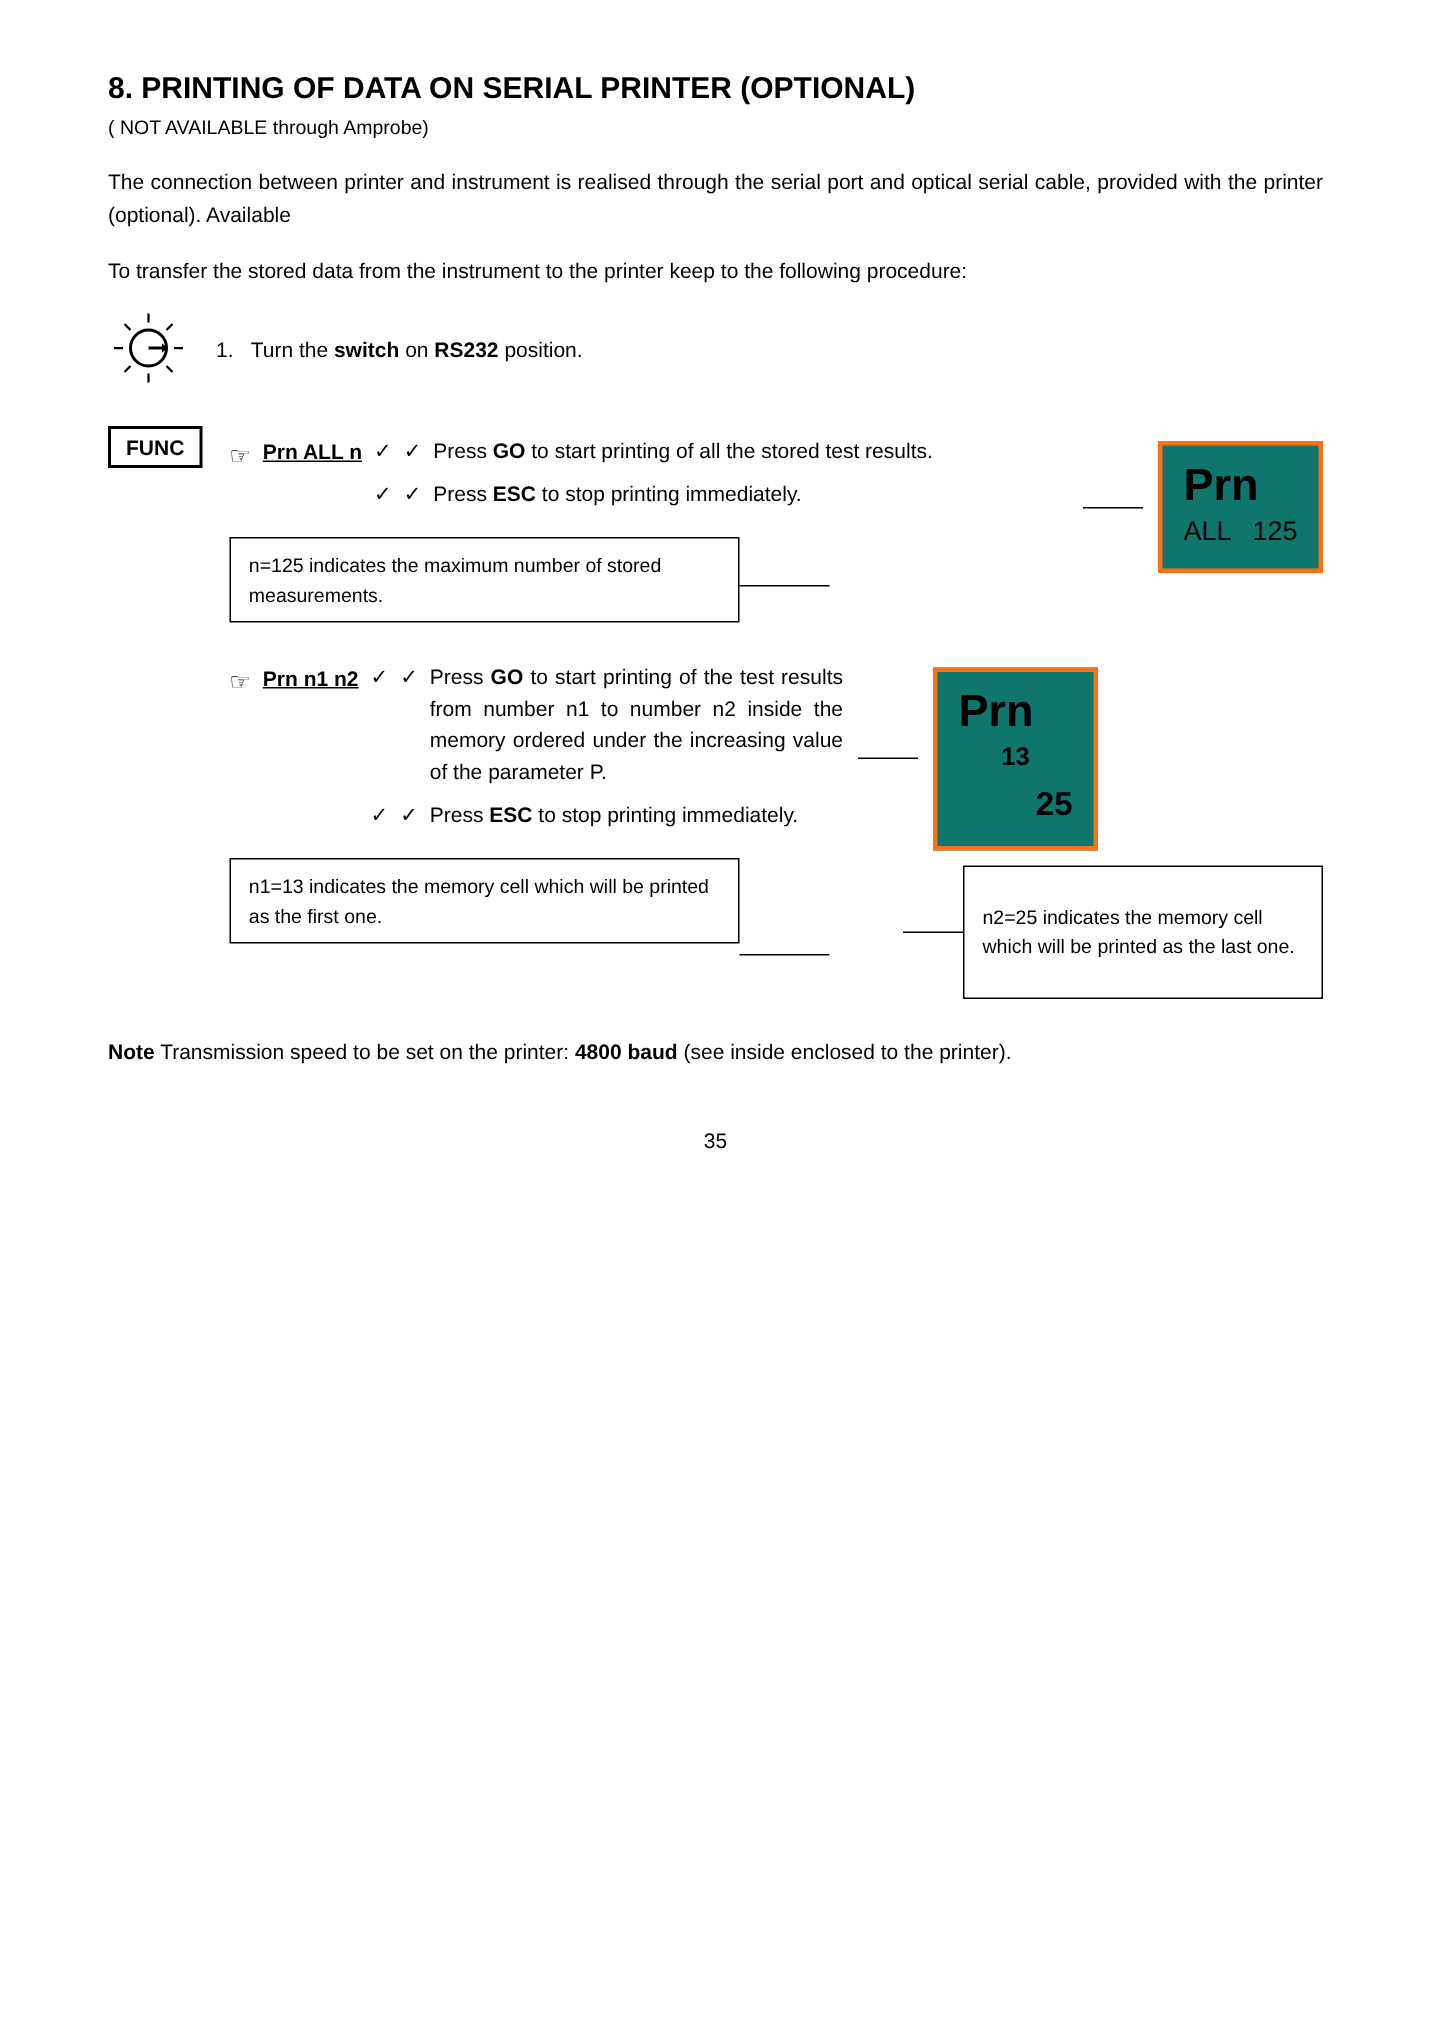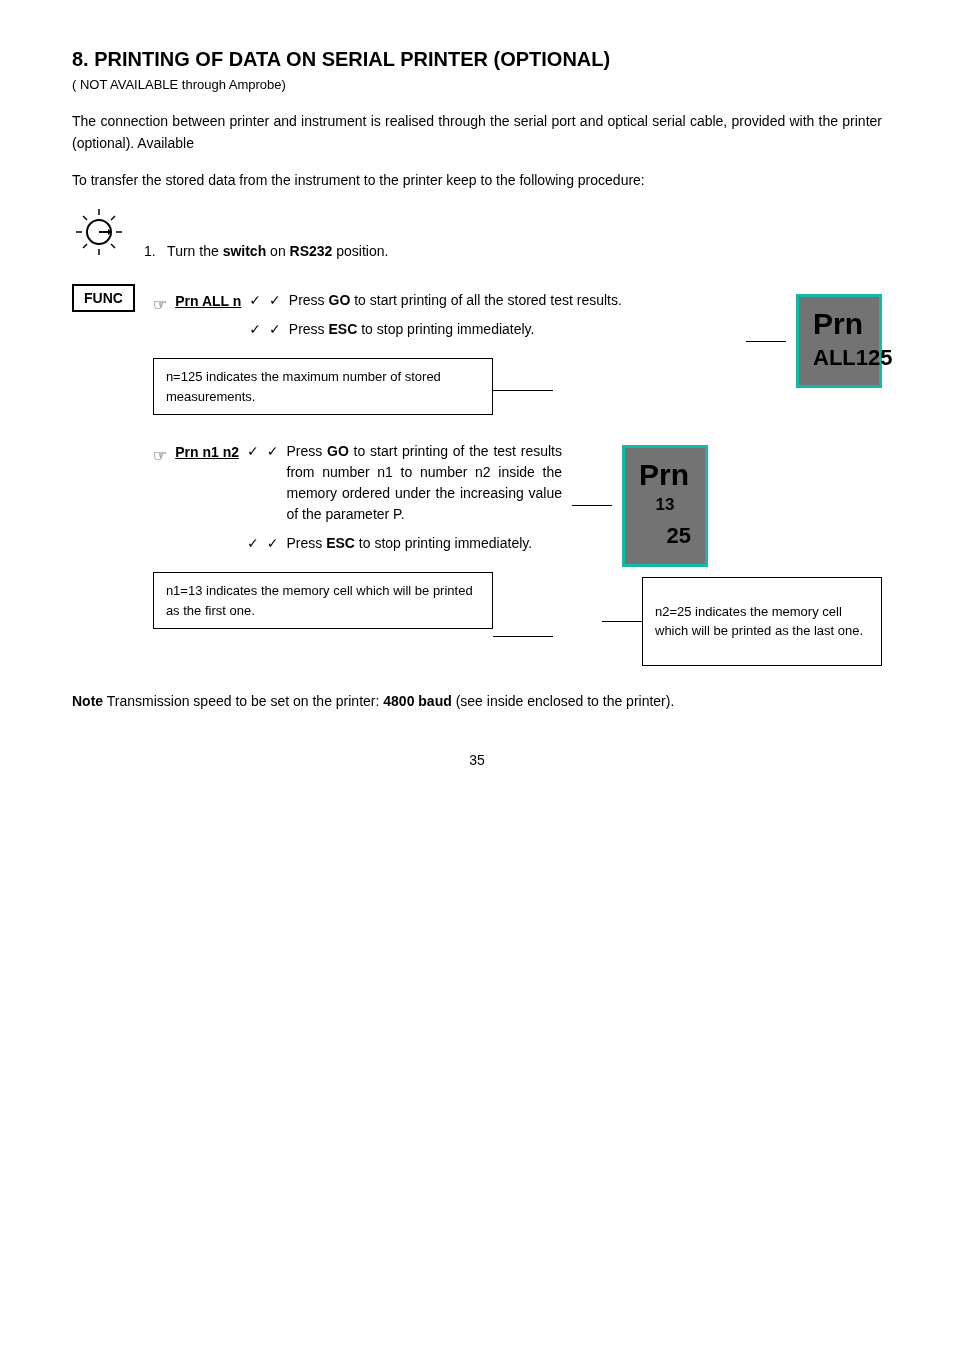--- a/index.html
+++ b/index.html
@@ -21,21 +21,21 @@
       font-size: 13px;
       margin-bottom: 18px;
     }
     .intro-para {
       text-align: justify;
       margin-bottom: 14px;
       line-height: 1.6;
     }
     .step-block {
       display: flex;
-      align-items: flex-end;
+      align-items: center;
       margin-bottom: 18px;
     }
     .step-icon {
       flex-shrink: 0;
       margin-right: 18px;
     }
     .sun-icon {
       width: 54px;
       height: 54px;
     }
@@ -79,36 +79,36 @@
       margin-bottom: 8px;
       text-align: justify;
       line-height: 1.5;
     }
     .check-list li::before {
       content: "✓";
       margin-right: 8px;
       flex-shrink: 0;
     }
     .screen-box {
-      background: #737373;
-      border: 3px solid #14b8a6;
+      background: #0f766e;
+      border: 3px solid #f97316;
       padding: 10px 14px;
       margin-left: 10px;
       flex-shrink: 0;
-      width: 86px;
+      width: 110px;
     }
     .screen-prn {
       font-size: 30px;
       font-weight: bold;
       display: block;
       line-height: 1.1;
     }
     .screen-sub {
-      font-size: 22px;
-      font-weight: bold;
+      font-size: 18px;
+      font-weight: normal;
       display: flex;
       justify-content: space-between;
     }
     .note-box {
       border: 1px solid #000;
       padding: 8px 12px;
       font-size: 13px;
       margin-bottom: 8px;
       display: inline-block;
       max-width: 340px;

